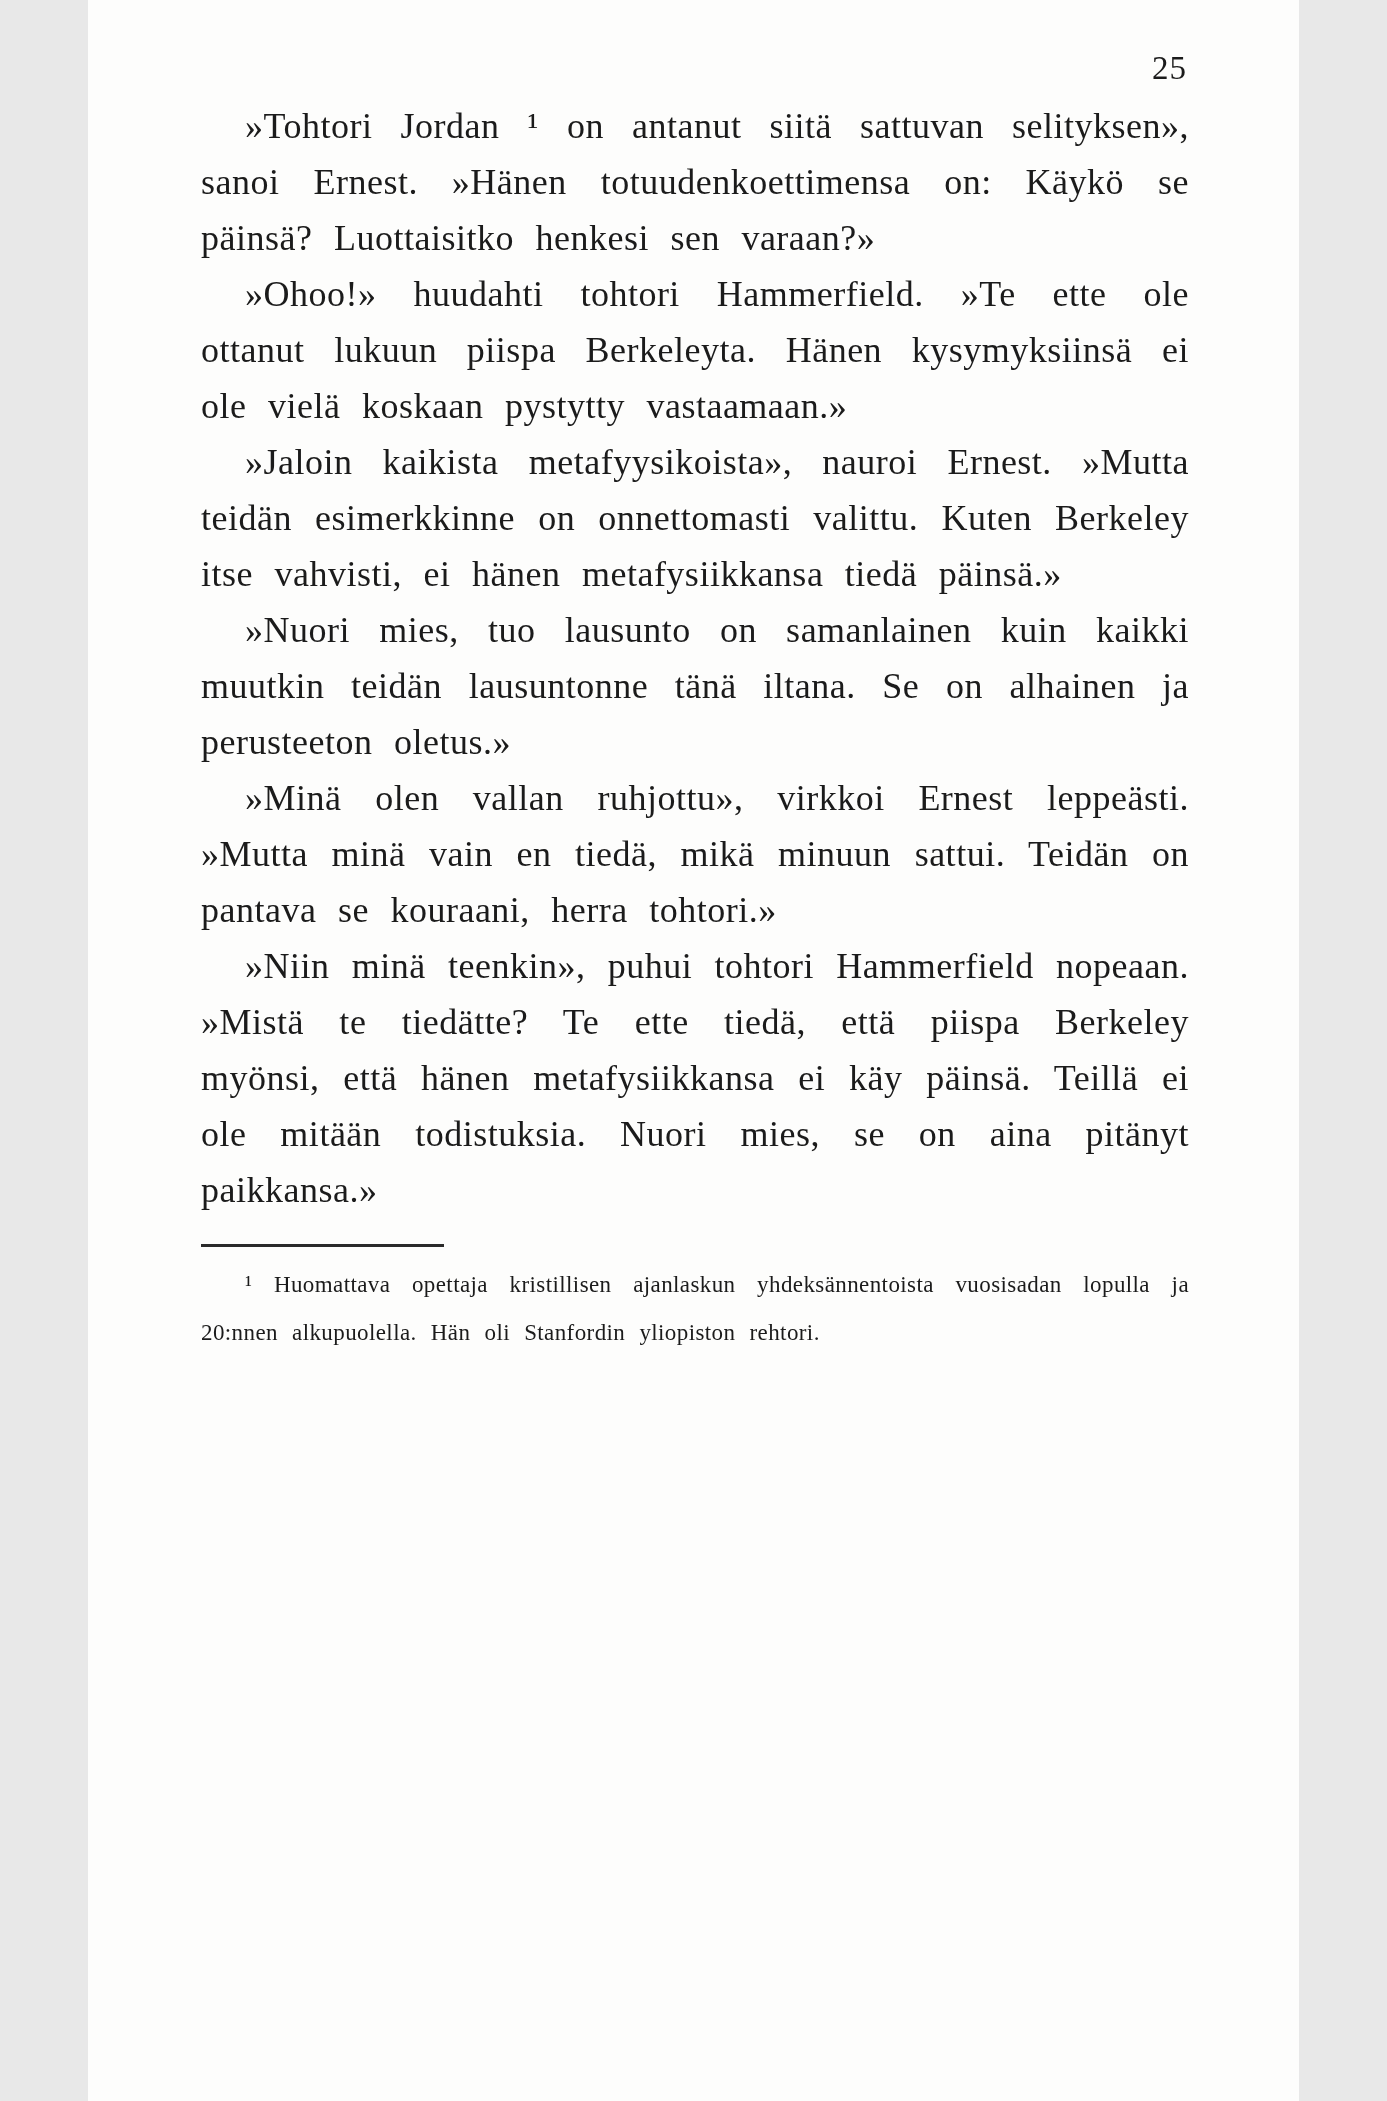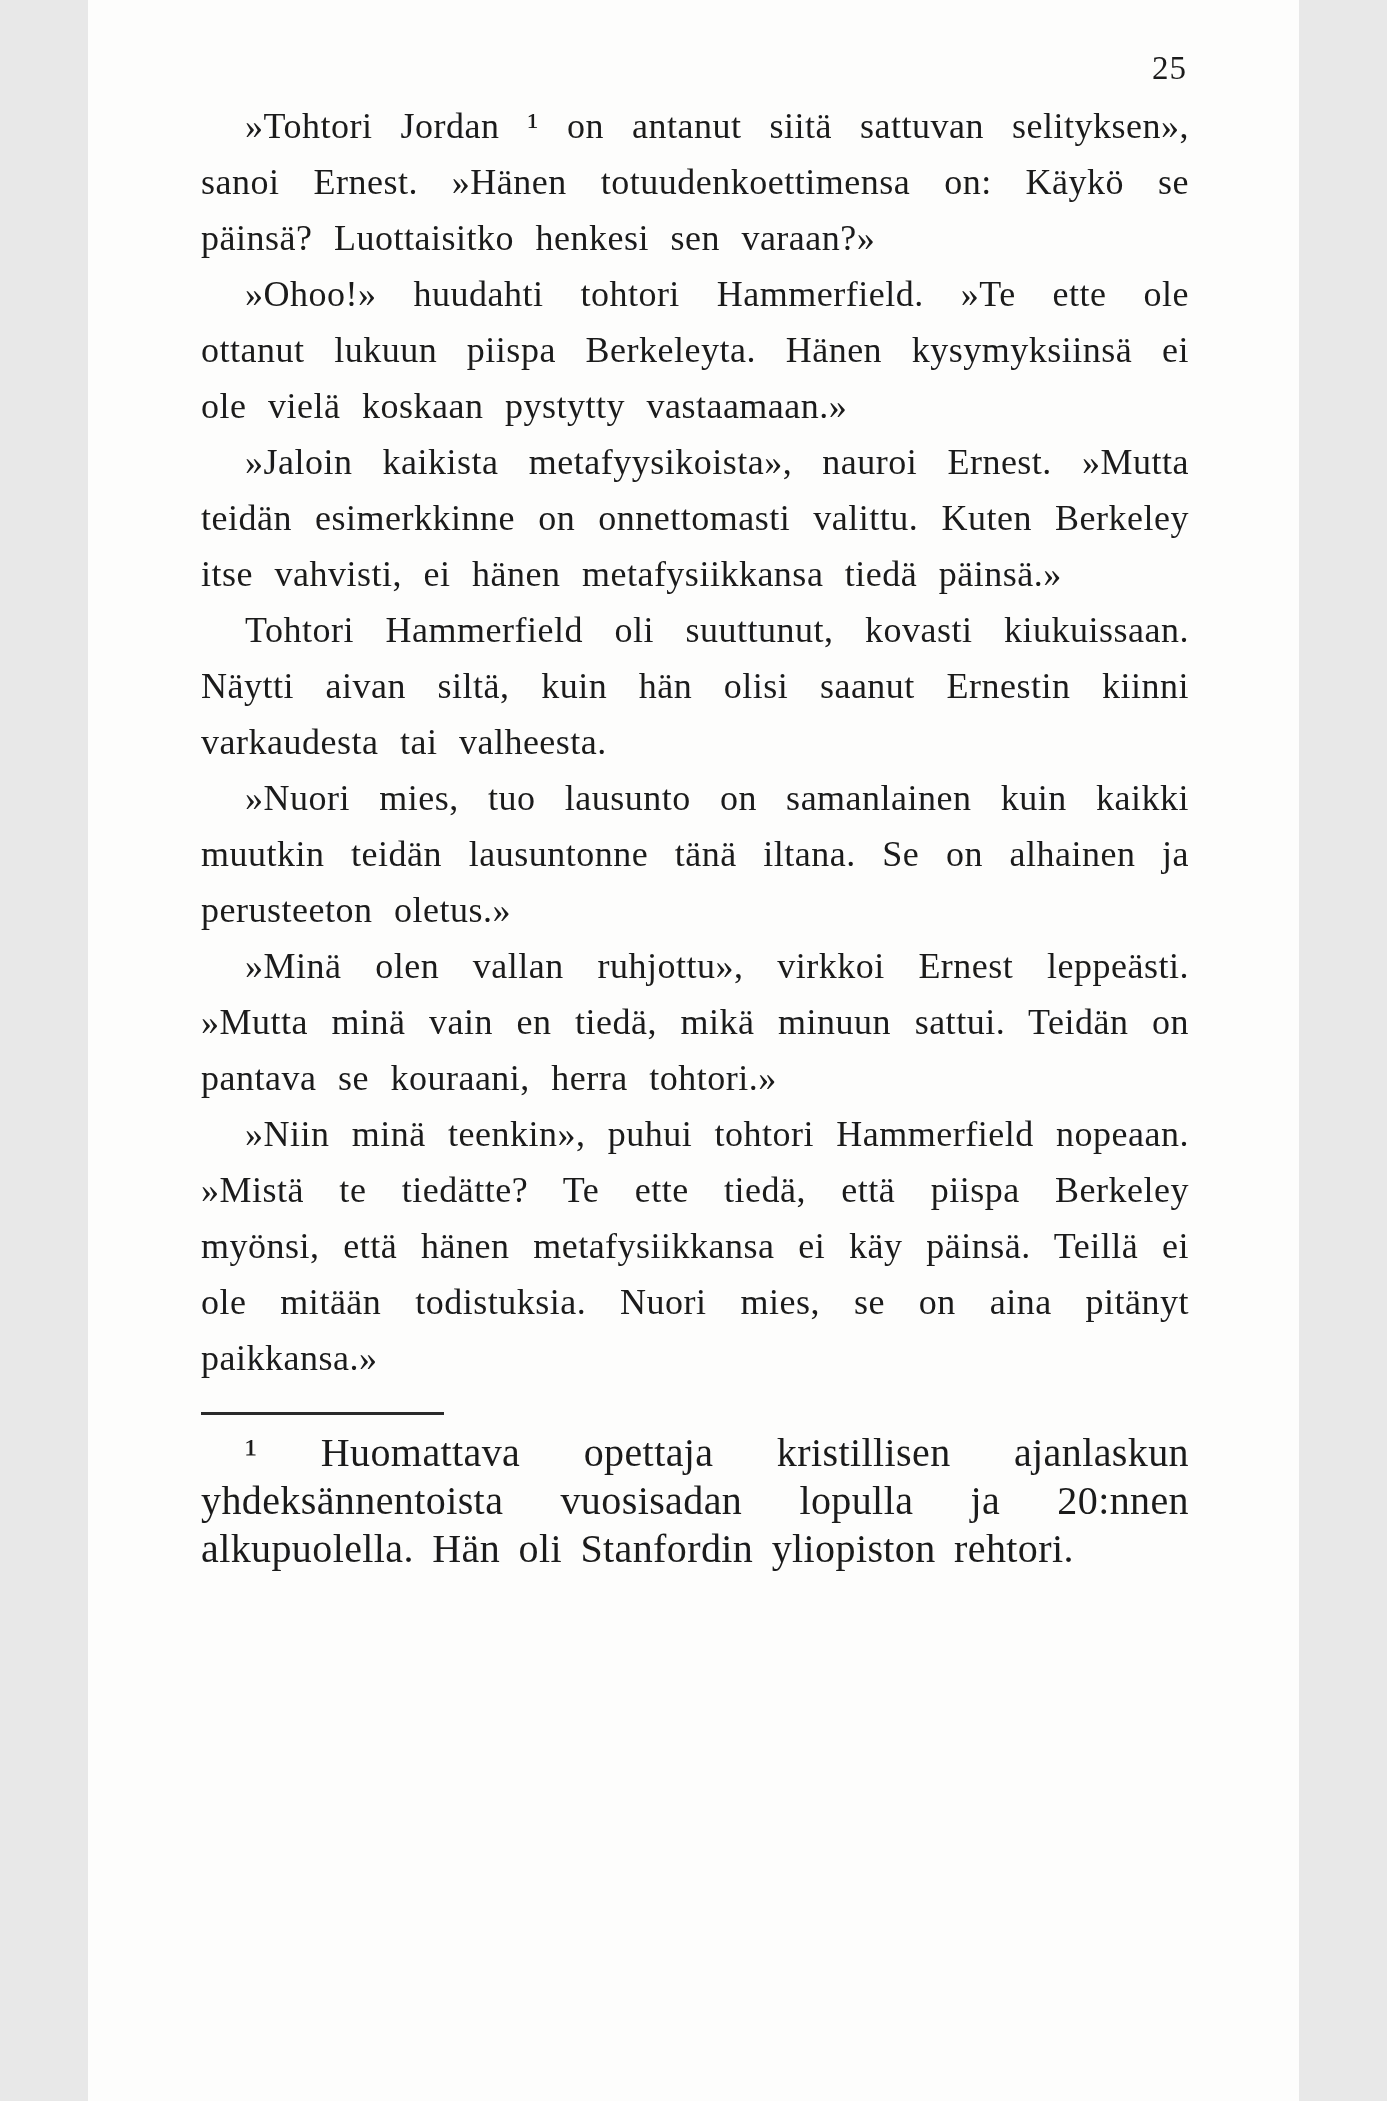--- a/index.html
+++ b/index.html
@@ -45,40 +45,39 @@
     margin-top: 26px;
   }
   .footnote-rule {
     border: none;
     border-top: 3px solid #2a2a2a;
     width: 243px;
     margin: 0 0 14px 0;
   }
   .footnote-text {
     margin: 0;
-    font-size: 40px;
+    font-size: 23px;
     line-height: 48px;
     text-align: justify;
     text-indent: 44px;
     letter-spacing: 0.4px;
     word-spacing: 8px;
   }
 </style>
 </head>
 <body>
 
 <div class="page">
 
   <div class="page-number">25</div>
 
   <div class="body-text">
     <p class="para">»Tohtori Jordan ¹ on antanut siitä sattuvan selityksen», sanoi Ernest. »Hänen totuudenkoettimensa on: Käykö se päinsä? Luottaisitko henkesi sen varaan?»</p>
     <p class="para">»Ohoo!» huudahti tohtori Hammerfield. »Te ette ole ottanut lukuun piispa Berkeleyta. Hänen kysymyksiinsä ei ole vielä koskaan pystytty vastaamaan.»</p>
     <p class="para">»Jaloin kaikista metafyysikoista», nauroi Ernest. »Mutta teidän esimerkkinne on onnettomasti valittu. Kuten Berkeley itse vahvisti, ei hänen metafysiikkansa tiedä päinsä.»</p>
-    <p class="para">Tohtori Hammerfield oli suuttunut, kovasti kiukuissaan. Näytti aivan siltä, kuin hän olisi saanut Ernestin kiinni varkaudesta tai valheesta.</p>
     <p class="para">»Nuori mies, tuo lausunto on samanlainen kuin kaikki muutkin teidän lausuntonne tänä iltana. Se on alhainen ja perusteeton oletus.»</p>
     <p class="para">»Minä olen vallan ruhjottu», virkkoi Ernest leppeästi. »Mutta minä vain en tiedä, mikä minuun sattui. Teidän on pantava se kouraani, herra tohtori.»</p>
     <p class="para">»Niin minä teenkin», puhui tohtori Hammerfield nopeaan. »Mistä te tiedätte? Te ette tiedä, että piispa Berkeley myönsi, että hänen metafysiikkansa ei käy päinsä. Teillä ei ole mitään todistuksia. Nuori mies, se on aina pitänyt paikkansa.»</p>
 
     <div class="footnote-section">
       <hr class="footnote-rule">
       <p class="footnote-text">¹ Huomattava opettaja kristillisen ajanlaskun yhdeksännentoista vuosisadan lopulla ja 20:nnen alkupuolella. Hän oli Stanfordin yliopiston rehtori.</p>
     </div>
   </div>
 

